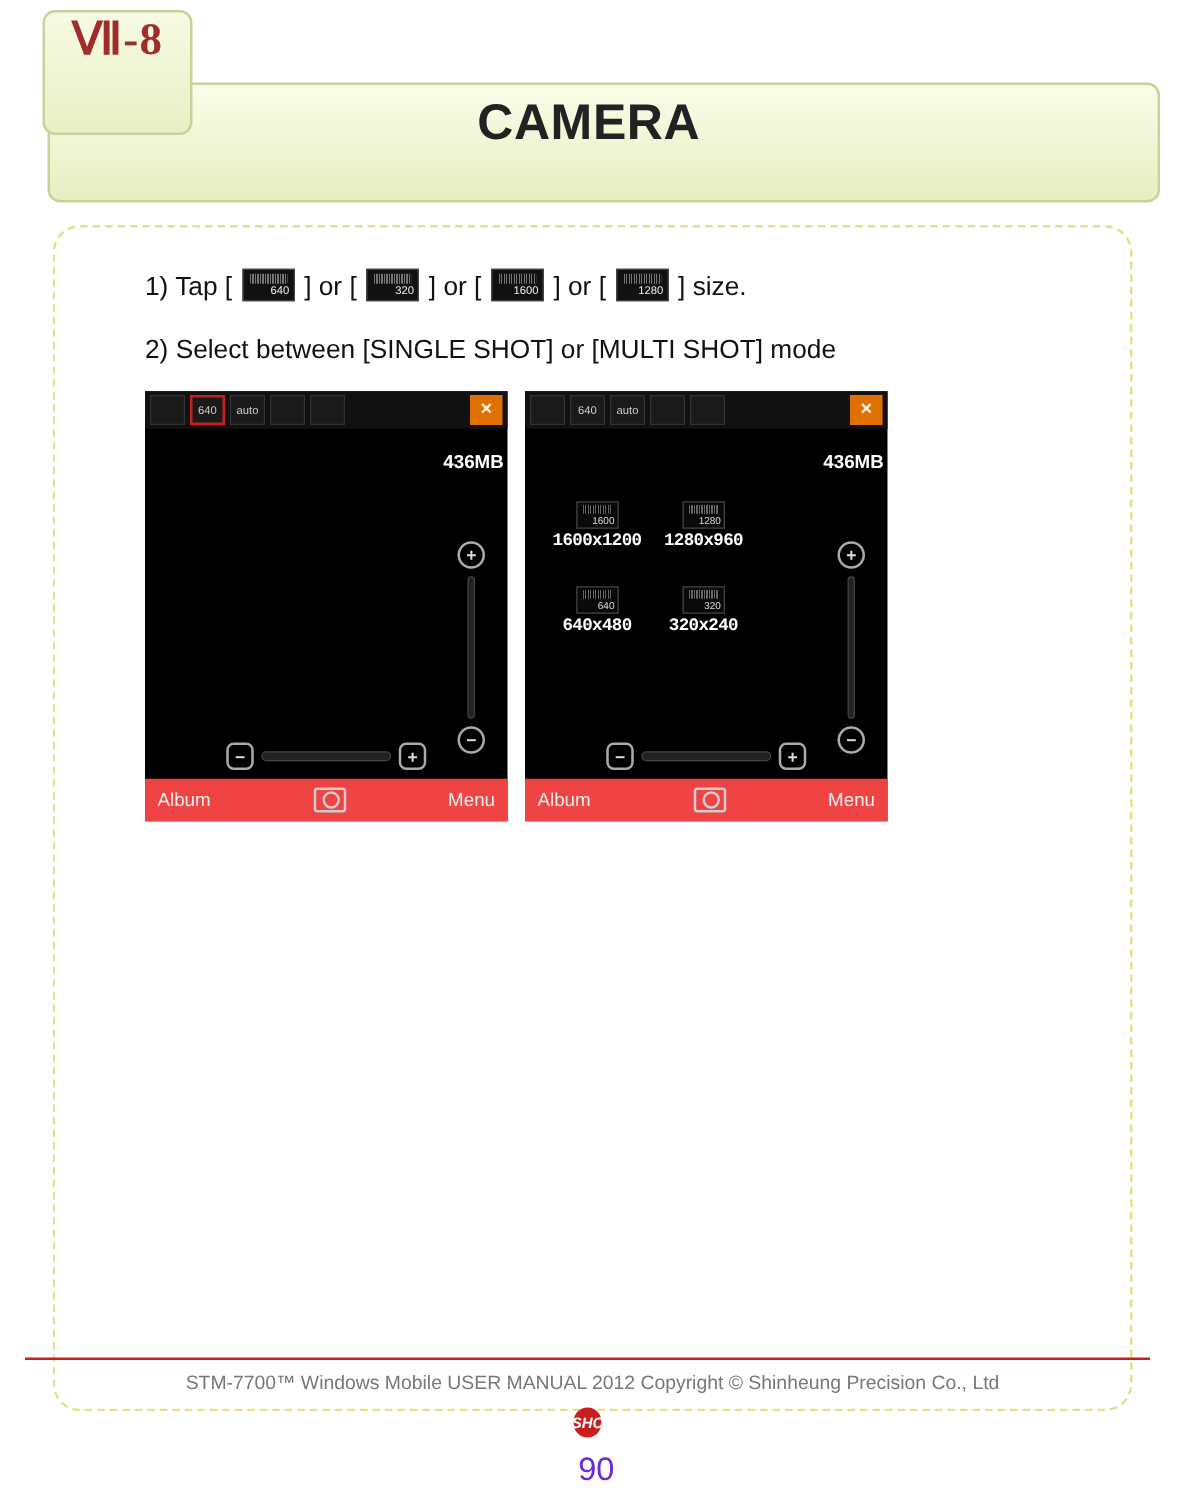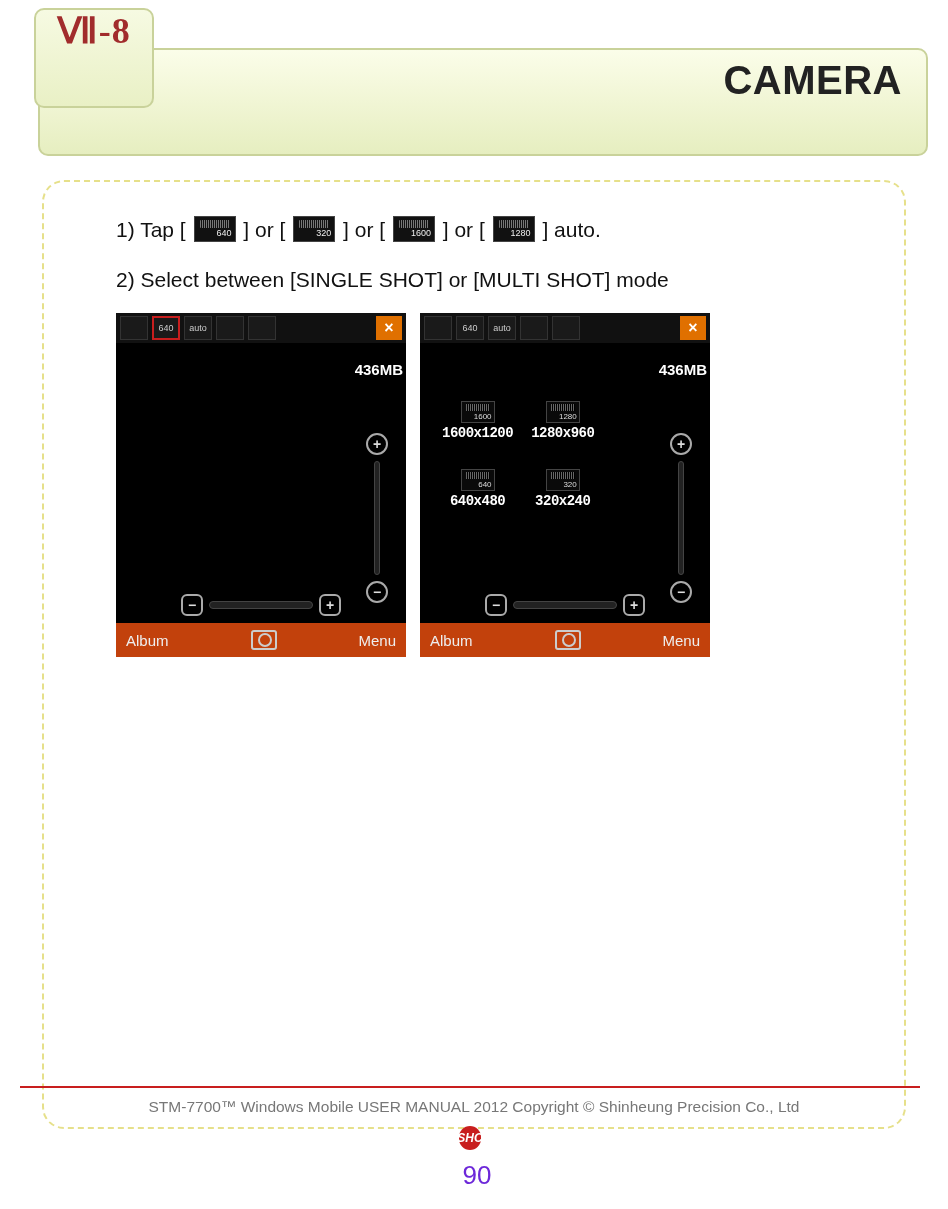--- a/index.html
+++ b/index.html
@@ -34,28 +34,28 @@
     font-weight: bold;
     color: #a12c2c;
     letter-spacing: 1px;
   }
 
   
   .title-bar {
     position: absolute;
     left: 38px;
     right: 20px;
-    top: 48px;
-    height: 108px;
+    top: 66px;
+    height: 96px;
     background: linear-gradient(#fbfde9, #e6eec0);
     border: 2px solid #c9d29a;
     border-radius: 10px;
     z-index: 2;
     display: flex;
-    justify-content: flex-end;
+    justify-content: center;
     align-items: flex-start;
     padding-right: 24px;
     padding-top: 8px;
   }
   .title-bar .title {
     font-size: 40px;
     font-weight: 700;
     color: #222;
     letter-spacing: 0.5px;
   }
@@ -192,21 +192,21 @@
   .bright .bbtn{
     width:22px;height:22px;border:2px solid #aaa;border-radius:6px;
     display:flex;align-items:center;justify-content:center;color:#ddd;font-size:14px;font-weight:bold;
     background:#000;
   }
   .bright .btrack{flex:1;height:8px;background:#222;border:1px solid #444;border-radius:4px;}
 
   
   .pbottom{
     position:absolute;left:0;right:0;bottom:0;height:34px;
-    background:#c2410c;display:flex;align-items:center;justify-content:space-between;
+    background:#ef4444;display:flex;align-items:center;justify-content:space-between;
     padding:0 10px;font-size:15px;color:#eee;
   }
   .pbottom .cam{
     width:26px;height:20px;position:relative;
   }
   .pbottom .cam::before{
     content:"";position:absolute;inset:0;border:2px solid #ccc;border-radius:3px;
   }
   .pbottom .cam::after{
     content:"";position:absolute;left:7px;top:3px;width:10px;height:10px;border:2px solid #ccc;border-radius:50%;
@@ -285,21 +285,21 @@
         <span class="lbl">320</span>
       </span>
     <span>] or [</span>
     <span class="inline-icon">
         <span class="lbl">1600</span>
       </span>
     <span>] or [</span>
     <span class="inline-icon">
         <span class="lbl">1280</span>
       </span>
-    <span>] auto.</span>
+    <span>] size.</span>
   </div>
 
   <div class="step">2) Select between [SINGLE SHOT] or [MULTI SHOT] mode</div>
 
   <div class="shots">
 
     <div class="phone">
       <div class="ptoolbar">
         <div class="pico"></div>
         <div class="pico highlight">

